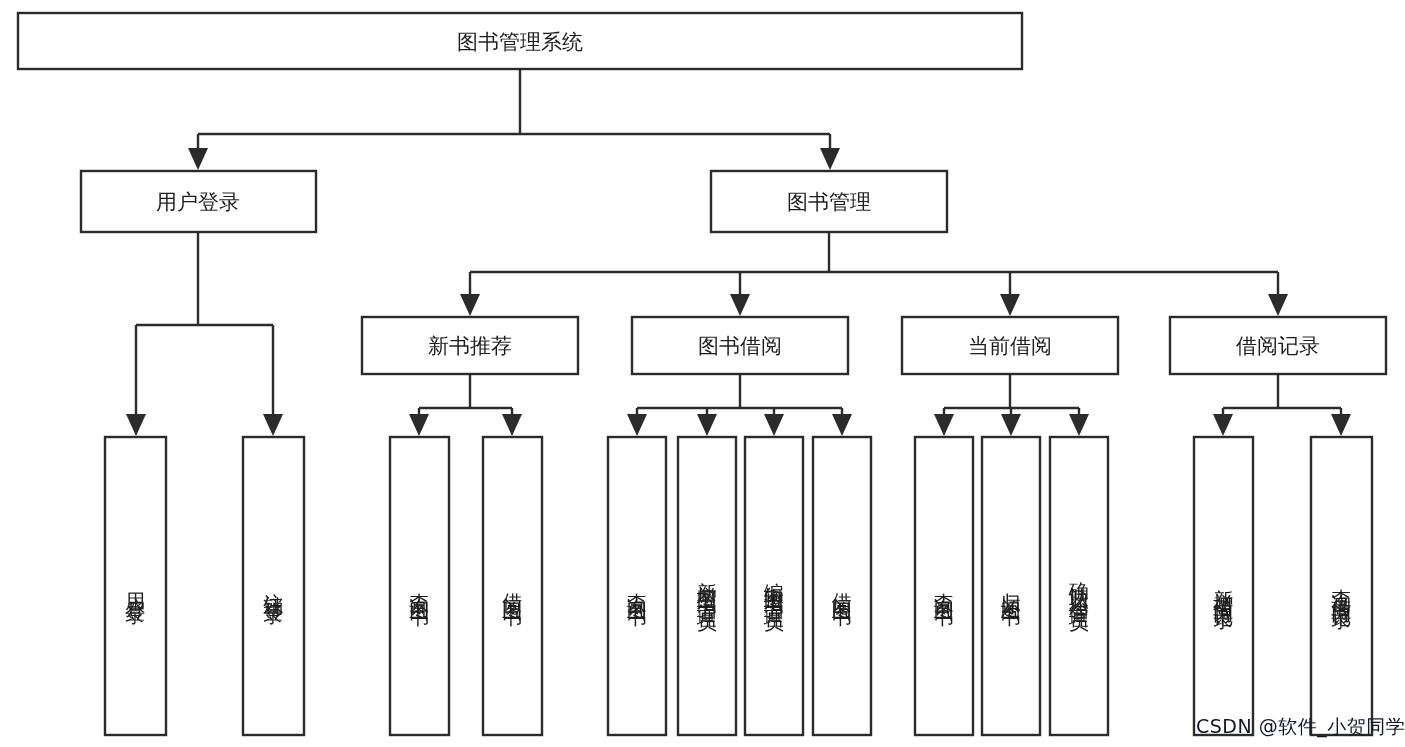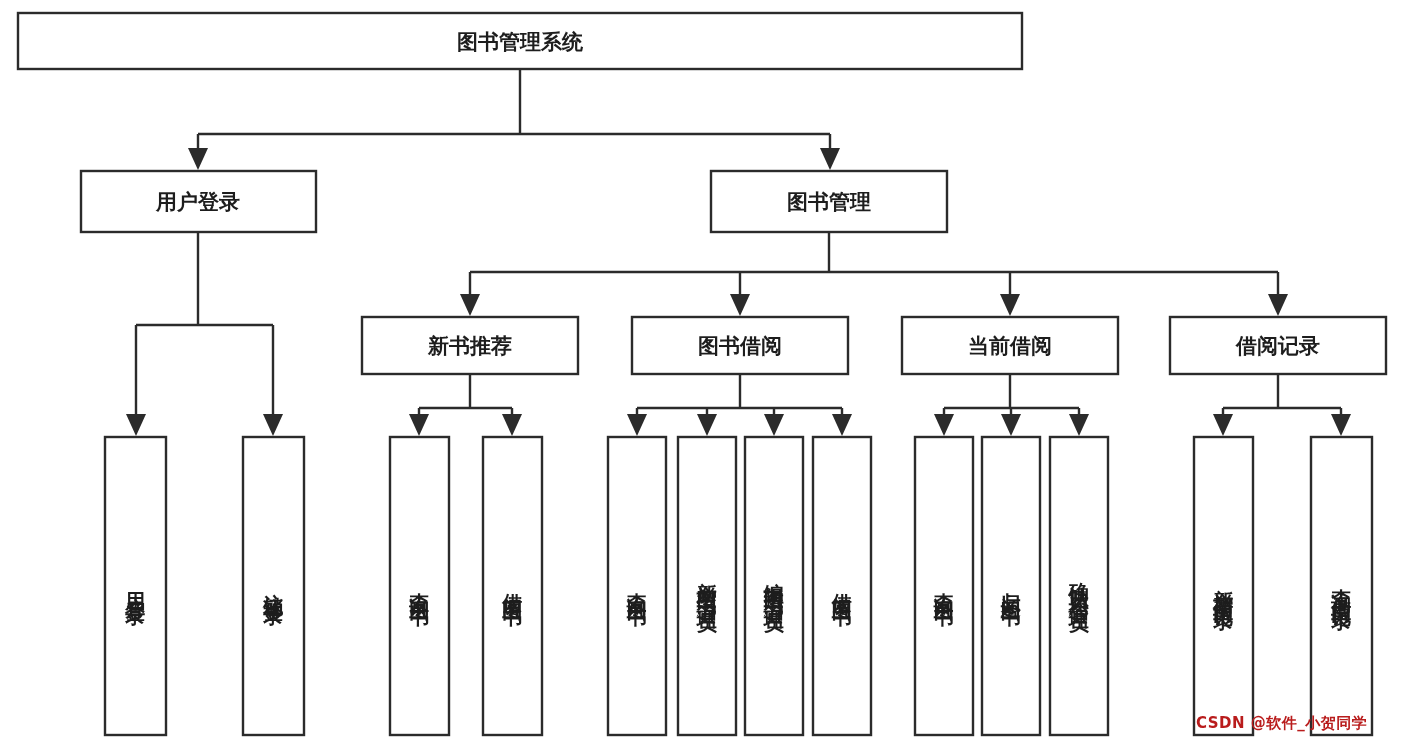--- a/index.html
+++ b/index.html
@@ -11,21 +11,20 @@
     width: 1405px;
     height: 747px;
     font-family: "DejaVu Sans", "Liberation Sans", sans-serif;
     overflow: hidden;
   }
   #diagram-root {
     position: relative;
     width: 1405px;
     height: 747px;
     background: #ffffff;
-    font-weight: bold;
   }
   svg.flow {
     position: absolute;
     left: 0;
     top: 0;
     width: 1405px;
     height: 747px;
     display: block;
   }
   .node-box {
@@ -63,22 +62,22 @@
     display: flex;
     align-items: center;
     justify-content: center;
     text-align: center;
     white-space: nowrap;
     pointer-events: none;
   }
   .watermark {
     position: absolute;
     font-family: "DejaVu Sans", "Liberation Sans", sans-serif;
-    font-size: 15px;
-    color: #b91c1c;
+    font-size: 19px;
+    color: #0f172a;
     white-space: nowrap;
     letter-spacing: 0.5px;
   }
 </style>
 </head>
 <body>
 
 <div id="diagram-root">
 
   <svg class="flow" viewBox="0 0 1405 747">

